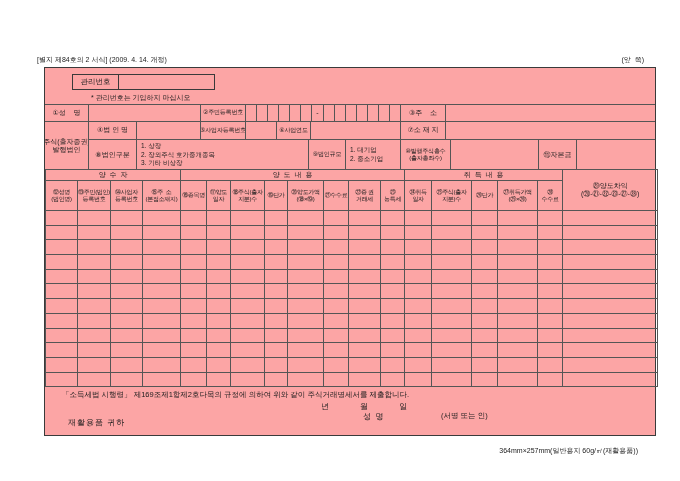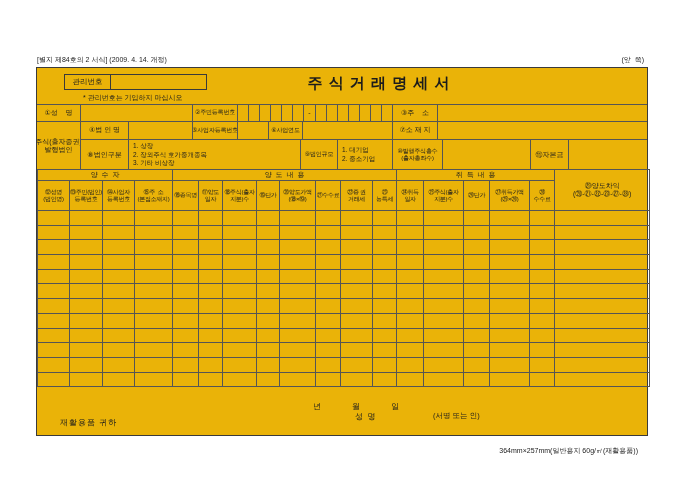--- a/index.html
+++ b/index.html
@@ -3,21 +3,21 @@
 <meta charset="utf-8">
 <style>
   * { margin:0; padding:0; box-sizing:border-box; }
   body { background:#fff; font-family:"Liberation Sans","DejaVu Sans",sans-serif; color:#1c1c1c; }
   .canvas { position:relative; width:680px; height:481px; background:#ffffff; overflow:hidden; }
 
   .form-ref { position:absolute; left:37px; top:55px; font-size:7px; white-space:pre; }
   .side-note { position:absolute; right:36px; top:55px; font-size:7px; white-space:pre; }
   .paper-note { position:absolute; right:42px; top:446px; font-size:7px; white-space:pre; }
 
-  .page-border { position:absolute; left:36px; top:67px; width:612px; height:369px; border:1px solid #3a3a3a; background:#eab308; }
+  .page-border { position:absolute; left:44px; top:67px; width:612px; height:369px; border:1px solid #3a3a3a; background:#fca5a5; }
 
   .ctrl-box { position:absolute; left:27px; top:6px; width:143px; height:16px; border:1px solid #3a3a3a; display:flex; }
   .ctrl-label { width:46px; border-right:1px solid #3a3a3a; font-size:7.5px; display:flex; align-items:center; justify-content:center; white-space:pre; }
   .ctrl-value { flex:1; }
   .ctrl-note { position:absolute; left:46px; top:25px; font-size:7px; white-space:pre; }
   .title { position:absolute; left:226px; top:6px; width:232px; text-align:center; font-size:15px; font-weight:bold; white-space:pre; letter-spacing:1px; }
 
   .info { position:absolute; left:0; top:36px; width:610px; border-top:1px solid #555; }
   .irow { display:flex; }
   .rowA { height:17px; }
@@ -58,21 +58,20 @@
   <div class="form-ref">[별지 제84호의 2 서식] (2009. 4. 14. 개정)</div>
   <div class="side-note">(앞  쪽)</div>
 
   <div class="page-border">
 
     <div class="ctrl-box">
       <div class="ctrl-label">관리번호</div>
       <div class="ctrl-value"></div>
     </div>
     <div class="ctrl-note">* 관리번호는 기입하지 마십시오</div>
-    <div class="title">주 식 거 래 명 세 서</div>
 
     <div class="info">
       <div class="irow rowA">
         <div class="cell" style="width:44px">①성    명</div>
         <div class="cell" style="width:112px"></div>
         <div class="cell fs6" style="width:45px">②주민등록번호</div>
         <div class="cell rrn" style="width:155px"><div class="rrn-cell"></div><div class="rrn-cell"></div><div class="rrn-cell"></div><div class="rrn-cell"></div><div class="rrn-cell"></div><div class="rrn-cell"></div><div class="rrn-cell">-</div><div class="rrn-cell"></div><div class="rrn-cell"></div><div class="rrn-cell"></div><div class="rrn-cell"></div><div class="rrn-cell"></div><div class="rrn-cell"></div><div class="rrn-cell"></div></div>
         <div class="cell" style="width:45px">③주    소</div>
         <div class="cell" style="flex:1"></div>
       </div>
@@ -408,20 +407,21 @@
             <td></td>
             <td></td>
             <td></td>
             <td></td>
             <td></td>
             <td></td>
           </tr>
         </tbody>
     </table>
 
+    <div class="stmt">「소득세법 시행령」 제169조제1항제2호다목의 규정에 의하여 위와 같이 주식거래명세서를 제출합니다.</div>
     <div class="dateline">년              월              일</div>
     <div class="nameline">성  명</div>
     <div class="signnote">(서명 또는 인)</div>
     <div class="recipient">재활용품 귀하</div>
   </div>
 
   <div class="paper-note">364mm×257mm(일반용지 60g/㎡(재활용품))</div>
 </div>
 
 </body></html>

